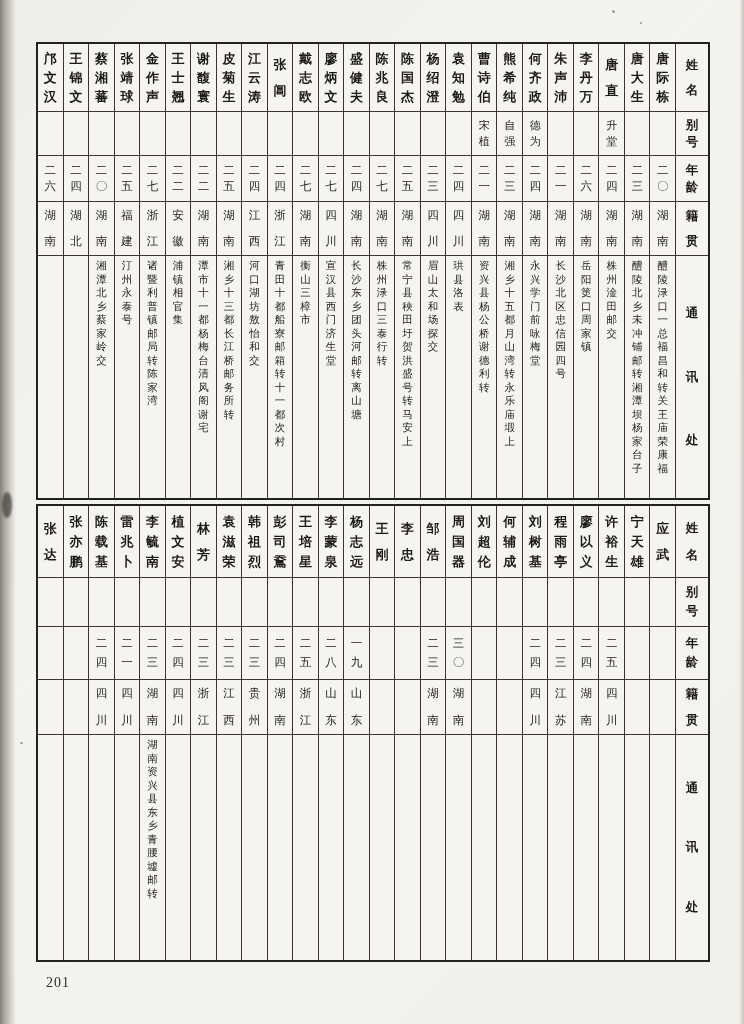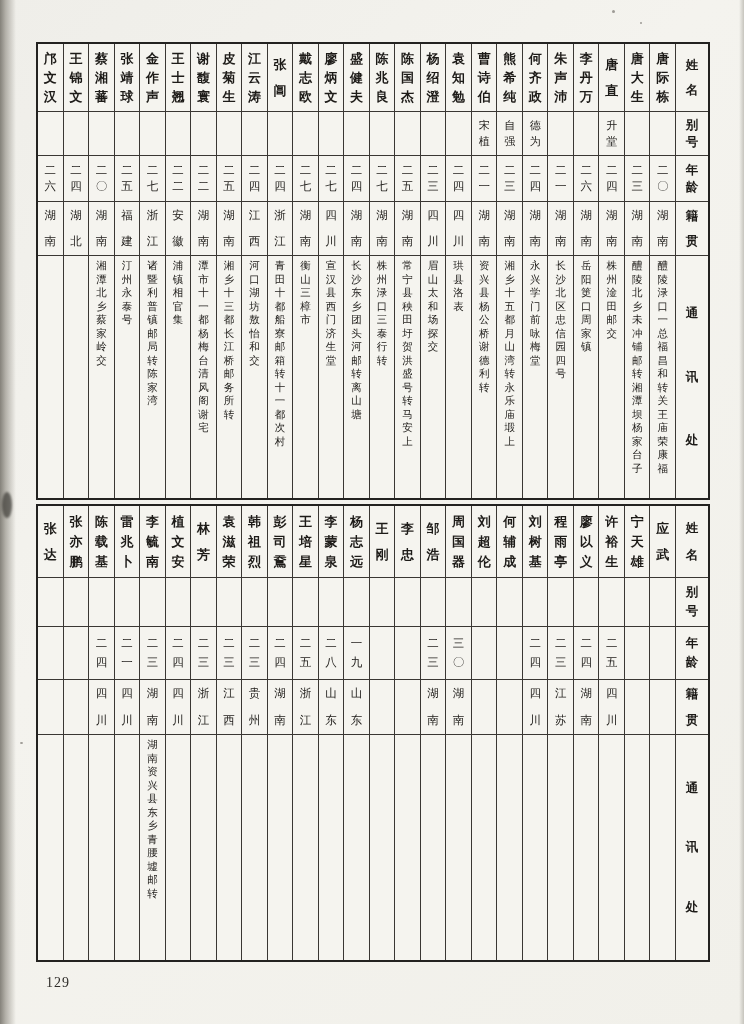--- a/index.html
+++ b/index.html
@@ -1193,14 +1193,14 @@
           <span class="ch">张</span>
           <span class="ch">达</span>
         </div>
         <div class="cell c-alias"></div>
         <div class="cell c-age"></div>
         <div class="cell c-orig"></div>
         <div class="cell c-addr"></div>
       </div>
     </div>
 
-  <div class="page-number">129</div>
+  <div class="page-number">201</div>
 </div>
 
 </body></html>

